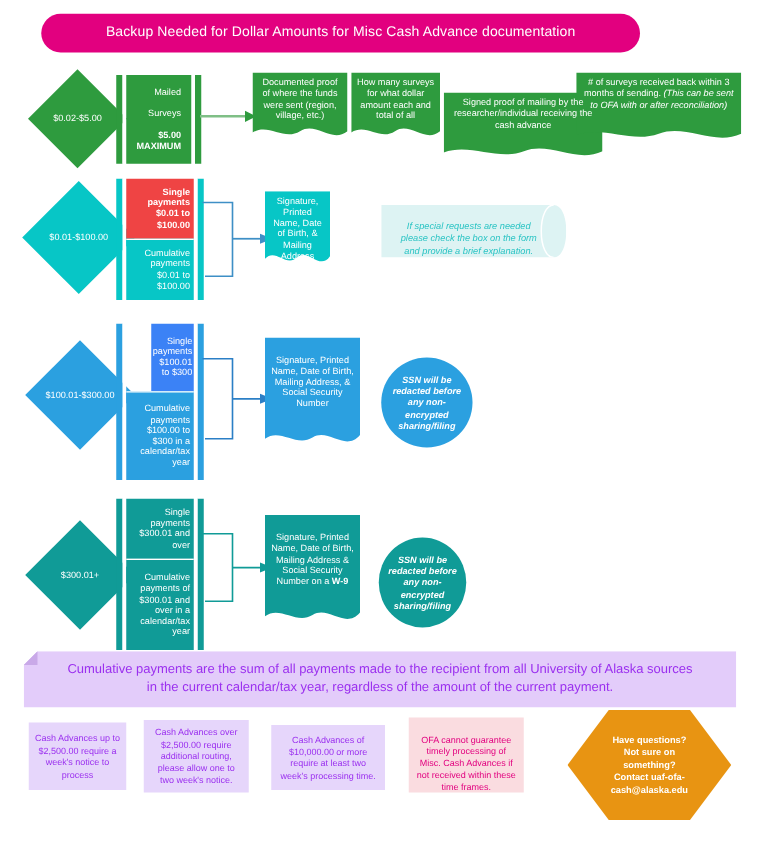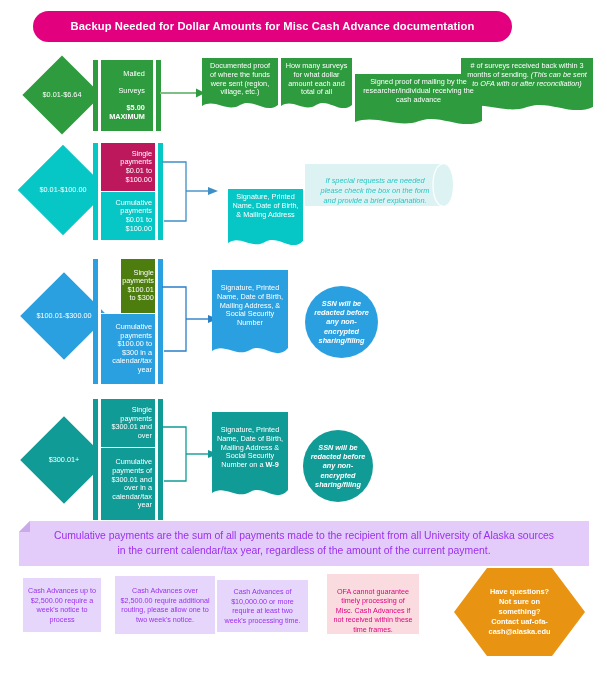--- a/index.html
+++ b/index.html
@@ -11,21 +11,21 @@
     overflow:hidden;
     -webkit-font-smoothing:antialiased;
   }
   .canvas{position:absolute;left:0;top:0;width:607px;height:685px;}
 
   
   #title-pill{
     position:absolute;left:33px;top:11px;width:479px;height:31px;
     background:#E2007F;border-radius:16px;
     display:flex;align-items:center;justify-content:center;
-    color:#ffffff;font-weight:bold;font-size:11.2px;letter-spacing:.1px;
+    color:#ffffff;font-weight:normal;font-size:11.2px;letter-spacing:.1px;
     text-align:center;line-height:1.1;
   }
   .diamond{
     position:absolute;display:flex;align-items:center;justify-content:center;
   }
   .diamond .dshape{
     position:absolute;left:0;top:0;width:100%;height:100%;
     transform:rotate(45deg);
   }
   .diamond .dlabel{
@@ -82,21 +82,21 @@
 </style>
 </head>
 <body>
 
 <div class="canvas">
 
   <div id="title-pill">Backup Needed for Dollar Amounts for Misc Cash Advance documentation</div>
 
   <div class="diamond" style="left:22px;top:58px;width:80px;height:74px;">
     <div class="dshape" style="background:#2E9B3E;width:56px;height:56px;left:12px;top:9px;"></div>
-    <div class="dlabel">$0.01-$6.64</div>
+    <div class="dlabel">$0.02-$5.00</div>
   </div>
 
   <div class="bar" style="left:93px;top:60px;width:68px;height:71px;">
     <div class="stripeL" style="background:#2E9B3E;"></div>
     <div class="gapL"></div>
     <div class="stripeR" style="background:#2E9B3E;"></div>
     <div class="gapR"></div>
     <div class="cells">
       <div class="cell" style="background:#2E9B3E;">
         <span>
@@ -149,36 +149,36 @@
     <div class="dshape" style="background:#07C6C6;width:64px;height:64px;left:16px;top:12px;"></div>
     <div class="dlabel">$0.01-$100.00</div>
   </div>
 
   <div class="bar" style="left:93px;top:143px;width:70px;height:97px;">
     <div class="stripeL" style="background:#07C6C6;"></div>
     <div class="gapL"></div>
     <div class="stripeR" style="background:#07C6C6;"></div>
     <div class="gapR"></div>
     <div class="cells">
-      <div class="cell" style="background:#be185d;">
+      <div class="cell" style="background:#ef4444;font-weight:bold;">
         <span>Single payments $0.01 to $100.00</span>
       </div>
       <div class="cell sep" style="background:#07C6C6;">
         <span>Cumulative payments $0.01 to $100.00</span>
       </div>
     </div>
   </div>
 
   <svg class="conn" style="left:160px;top:160px;width:60px;height:68px;" viewBox="0 0 60 68">
     <path d="M2,2 H26 V61 H4" fill="none" stroke="#3E8FC6" stroke-width="1.3"></path>
     <line x1="26" y1="31" x2="48" y2="31" stroke="#3E8FC6" stroke-width="1.4"></line>
     <polygon points="48,27 58,31 48,35" fill="#3E8FC6"></polygon>
   </svg>
 
-  <div class="doc" style="left:228px;top:153px;width:75px;height:63px;margin-top:36px;">
+  <div class="doc" style="left:212px;top:153px;width:52px;height:63px;">
     <svg viewBox="0 0 75 63" preserveAspectRatio="none">
       <path d="M0,0 H75 V52 C63,64 50,45 37,53 C24,61 12,45 0,54 Z" fill="#07C6C6"></path>
     </svg>
     <div class="dtxt">Signature, Printed Name, Date of Birth, &amp; Mailing Address</div>
   </div>
 
   <div class="cylinder" style="left:305px;top:164px;width:148px;height:42px;">
     <svg viewBox="0 0 148 42" preserveAspectRatio="none">
       <path d="M0,0 H138 C144,0 148,9 148,21 C148,33 144,42 138,42 H0 Z" fill="#DDF3F3"></path>
       <path d="M138,0 C132,0 128,9 128,21 C128,33 132,42 138,42" fill="none" stroke="#FFFFFF" stroke-width="1.2"></path>
@@ -190,21 +190,21 @@
     <div class="dshape" style="background:#2BA0E0;width:62px;height:62px;left:15px;top:13px;"></div>
     <div class="dlabel">$100.01-$300.00</div>
   </div>
 
   <div class="bar" style="left:93px;top:259px;width:70px;height:125px;">
     <div class="stripeL" style="background:#2BA0E0;"></div>
     <div class="gapL"></div>
     <div class="stripeR" style="background:#2BA0E0;"></div>
     <div class="gapR"></div>
     <div class="cells">
-      <div class="cell" style="background:#4d7c0f;flex:0 0 43%;margin-left:20px;">
+      <div class="cell" style="background:#3b82f6;flex:0 0 43%;margin-left:20px;">
         <span>Single payments $100.01 to $300</span>
       </div>
       <div class="cell sep" style="background:#2BA0E0;">
         <span>Cumulative payments $100.00 to $300 in a calendar/tax year</span>
       </div>
     </div>
   </div>
 
   <svg class="conn" style="left:160px;top:285px;width:60px;height:72px;" viewBox="0 0 60 72">
     <path d="M2,2 H26 V66 H4" fill="none" stroke="#2B7FC6" stroke-width="1.3"></path>
@@ -267,21 +267,21 @@
       <path d="M11,0 H570 V45 H0 V11 Z" fill="#E3CCFA"></path>
       <path d="M0,11 L11,0 L11,11 Z" fill="#C9A9E8"></path>
     </svg>
     <div class="btxt">Cumulative payments are the sum of all payments made to the recipient from all University of Alaska sources in the current calendar/tax year, regardless of the amount of the current payment.</div>
   </div>
 
   <div class="note" style="left:23px;top:578px;width:78px;height:54px;background:#E6D6FB;">
     <span style="color:#9B30EF;">Cash Advances up to $2,500.00 require a week's notice to process</span>
   </div>
 
-  <div class="note" style="left:115px;top:576px;width:100px;height:58px;background:#E6D6FB;">
+  <div class="note" style="left:115px;top:576px;width:84px;height:58px;background:#E6D6FB;">
     <span style="color:#9B30EF;">Cash Advances over $2,500.00 require additional routing, please allow one to two week's notice.</span>
   </div>
 
   <div class="note" style="left:217px;top:580px;width:91px;height:52px;background:#E6D6FB;">
     <span style="color:#9B30EF;">Cash Advances of $10,000.00 or more require at least two week's processing time.</span>
   </div>
 
   <div class="note" style="left:327px;top:574px;width:92px;height:60px;background:#FADCE0;">
     <span style="color:#E2007F;margin-top:13px;">OFA cannot guarantee timely processing of Misc. Cash Advances if not received within these time frames.</span>
   </div>

